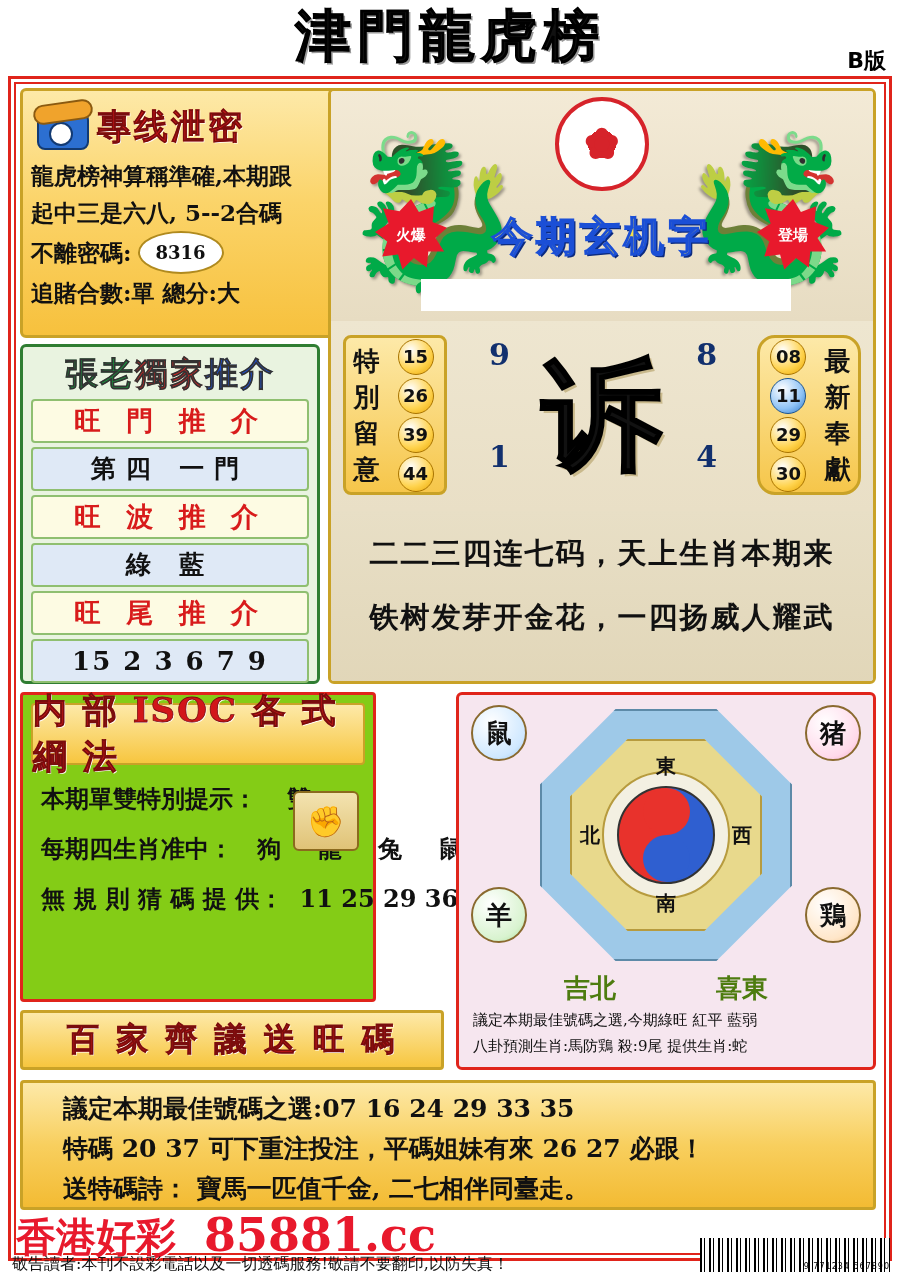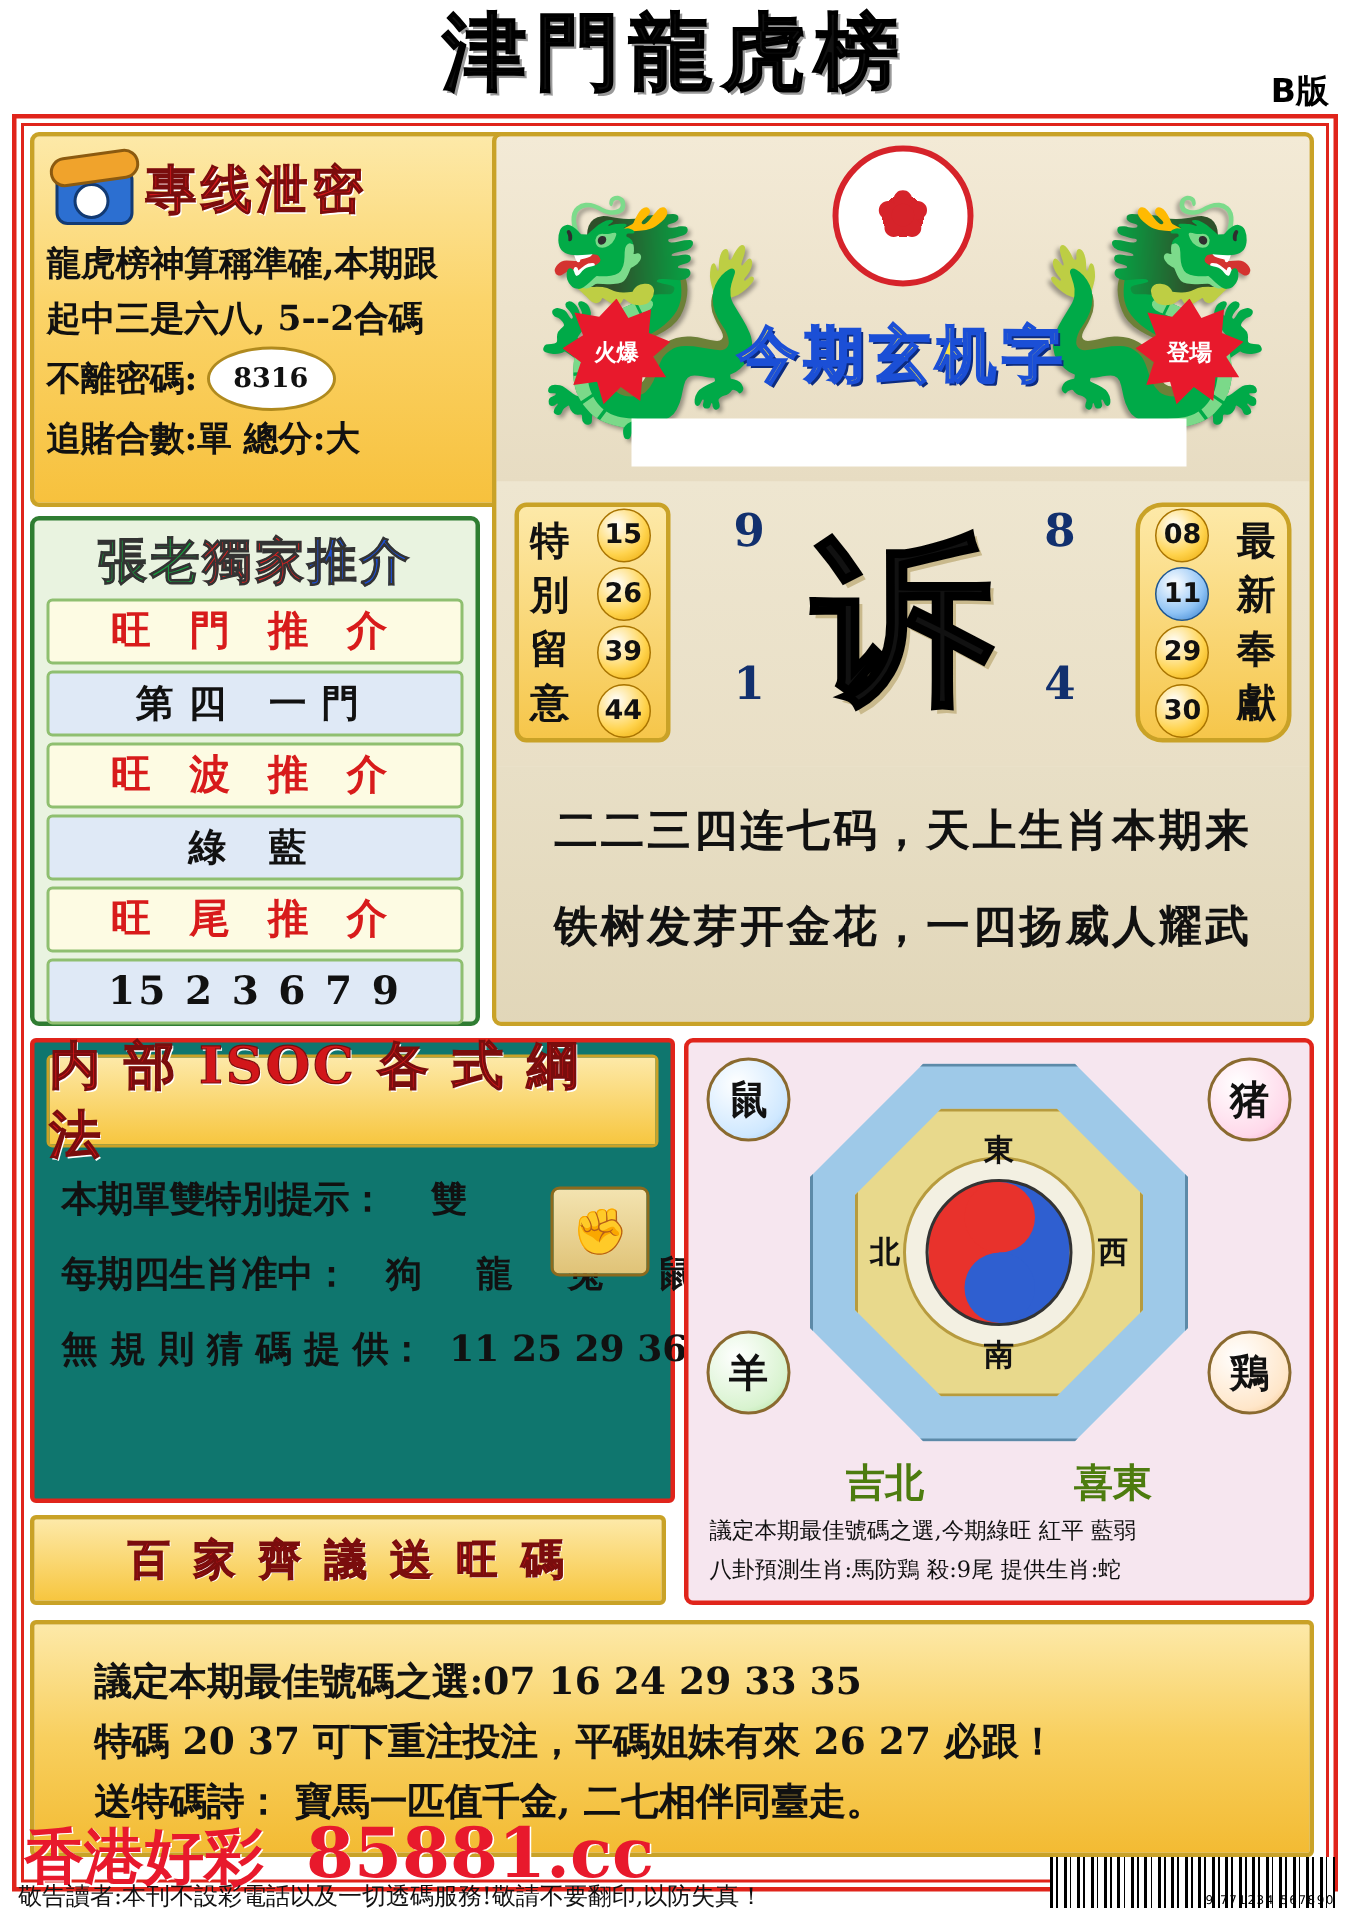--- a/index.html
+++ b/index.html
@@ -237,22 +237,22 @@
   .poem{
     text-align:center;
     font-family:"DejaVu Serif","Liberation Serif",serif;
     font-size:29px;font-weight:bold;color:#111;
     letter-spacing:2px;line-height:64px;
     white-space:nowrap;
   }
 
   
   .box-isoc{
-    position:absolute;left:20px;top:692px;width:430px;height:310px;
-    background:#0f766e;
+    position:absolute;left:20px;top:692px;width:356px;height:310px;
+    background:#84cc16;
     border:3px solid #e0241b;
     border-radius:4px;box-sizing:border-box;
   }
   .isoc-title{
     margin:8px 8px 0 8px;height:58px;
     background:linear-gradient(180deg,#fde9a8,#f7c63f);
     border:2px solid #c9a227;border-radius:4px;
     display:flex;align-items:center;justify-content:center;
     font-family:"DejaVu Serif","Liberation Serif",serif;
     font-size:34px;font-weight:bold;color:#d2161a;
@@ -275,21 +275,21 @@
   }
 
   
   .box-baijia{
     position:absolute;left:20px;top:1010px;width:424px;height:60px;
     background:linear-gradient(180deg,#fde9a8,#f7c63f);
     border:3px solid #c9a227;border-radius:4px;
     display:flex;align-items:center;justify-content:center;
     box-sizing:border-box;
     font-family:"DejaVu Serif","Liberation Serif",serif;
-    font-size:28px;font-weight:bold;color:#d2161a;
+    font-size:32px;font-weight:bold;color:#d2161a;
     -webkit-text-stroke:0.8px #7a0d0d;letter-spacing:3px;
     text-shadow:1px 1px 0 #fff;
   }
 
   
   .box-bagua{
     position:absolute;left:456px;top:692px;width:420px;height:378px;
     background:#f6e6ef;
     border:3px solid #e0241b;border-radius:6px;box-sizing:border-box;
   }
@@ -351,24 +351,24 @@
     font-size:26px;font-weight:bold;color:#4d7c0f;
   }
   .bagua-notes{
     position:absolute;left:14px;right:14px;top:312px;
     font-family:"DejaVu Serif","Liberation Serif",serif;
     font-size:15px;color:#111;line-height:26px;white-space:nowrap;
   }
 
   
   .box-bottom{
-    position:absolute;left:20px;top:1080px;width:856px;height:158px;
+    position:absolute;left:20px;top:1080px;width:856px;height:130px;
     background:linear-gradient(180deg,#fde9a8 0%,#f8cf5e 50%,#f3bb33 100%);
     border:3px solid #c9a227;border-radius:4px;box-sizing:border-box;
-    padding:18px 10px;
+    padding:6px 10px;
   }
   .bline{
     font-family:"DejaVu Serif","Liberation Serif",serif;
     font-size:25px;font-weight:bold;color:#111;
     line-height:40px;white-space:nowrap;padding-left:30px;
   }
 
   
   .watermark{
     position:absolute;left:16px;top:1208px;

